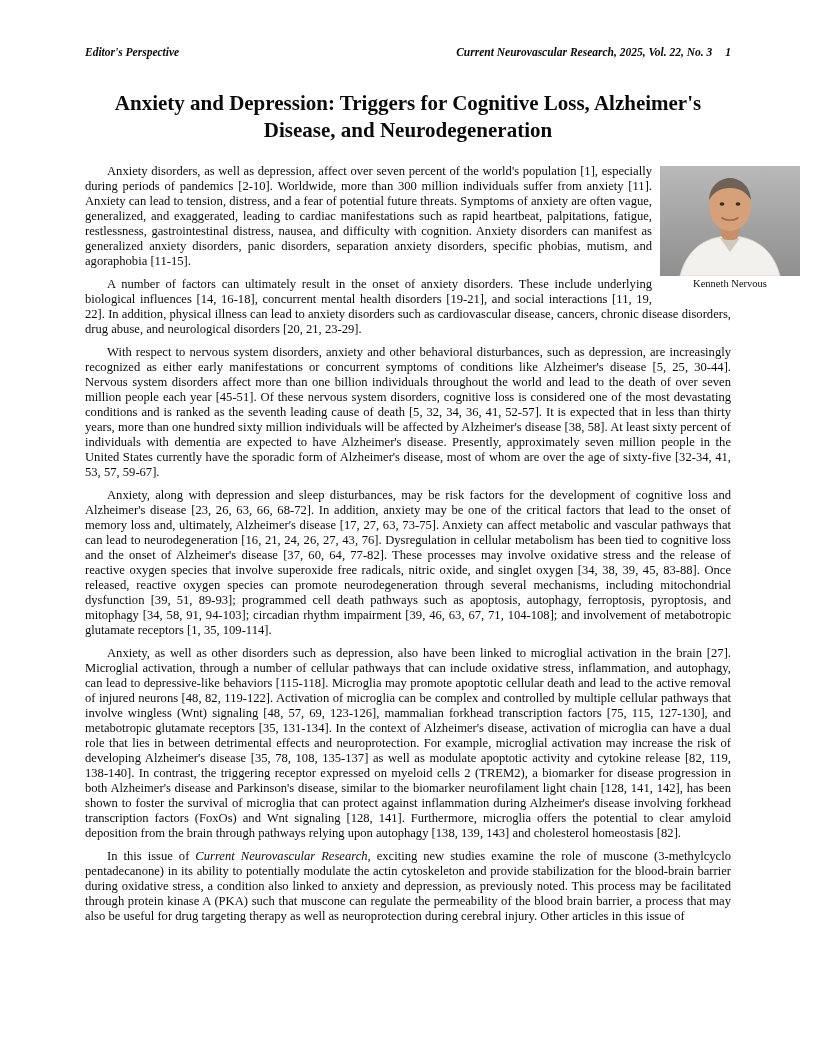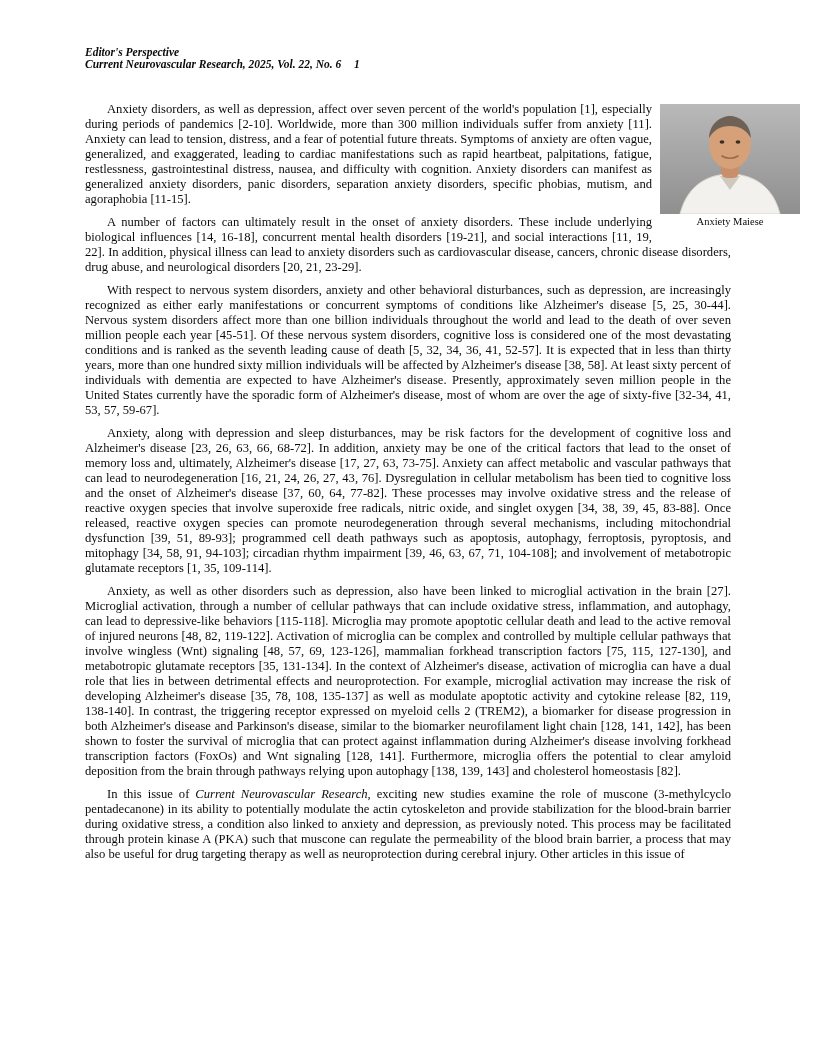--- a/index.html
+++ b/index.html
@@ -19,21 +19,20 @@
     overflow: hidden;
   }
   .running-head {
     display: flex;
     justify-content: space-between;
     align-items: baseline;
     font-size: 11.5px;
     font-weight: bold;
     font-style: italic;
     margin-bottom: 32px;
-    flex-direction: column;
   }
   .running-head .right-group {
     white-space: nowrap;
   }
   .running-head .page-num {
     font-style: italic;
     margin-left: 10px;
   }
   .section-label {
     text-align: center;
@@ -77,26 +76,27 @@
   }
 </style>
 </head>
 <body>
 
 <div class="page">
 
   <div class="running-head">
     <span class="left">Editor's Perspective</span>
     <span class="right-group">
-      <span>Current Neurovascular Research, 2025, Vol. 22, No. 6</span>
+      <span>Current Neurovascular Research, 2025, Vol. 22, No. 3</span>
       <span class="page-num">1</span>
     </span>
   </div>
 
 
+  <h1 class="article-title">Anxiety and Depression: Triggers for Cognitive Loss, Alzheimer's Disease, and Neurodegeneration</h1>
 
   <div class="body-text">
 
     <div class="photo-float">
       <svg class="photo-frame" viewBox="0 0 140 110" xmlns="http://www.w3.org/2000/svg" preserveAspectRatio="none">
         <defs>
           <linearGradient id="bgGrad" x1="0" y1="0" x2="0" y2="1">
             <stop offset="0" stop-color="#b9b9b9"></stop>
             <stop offset="1" stop-color="#8f8f8f"></stop>
           </linearGradient>
@@ -110,21 +110,21 @@
         <rect x="61" y="56" width="18" height="18" rx="6" fill="#c98f6a"></rect>
 
         <ellipse cx="70" cy="40" rx="21" ry="25" fill="#d6a079"></ellipse>
 
         <path d="M49 34 C 50 18, 62 12, 70 12 C 78 12, 90 18, 91 34 C 86 26, 80 22, 70 22 C 60 22, 54 26, 49 34 Z" fill="#6e6257"></path>
 
         <ellipse cx="62" cy="38" rx="2.4" ry="1.8" fill="#3d2e23"></ellipse>
         <ellipse cx="78" cy="38" rx="2.4" ry="1.8" fill="#3d2e23"></ellipse>
         <path d="M62 52 C 66 55, 74 55, 78 52" stroke="#9a6a4a" stroke-width="1.6" fill="none" stroke-linecap="round"></path>
       </svg>
-      <span class="photo-caption">Anxiety Maiese</span>
+      <span class="photo-caption">Kenneth Nervous</span>
     </div>
 
     <p>Anxiety disorders, as well as depression, affect over seven percent of the world's population [1], especially during periods of pandemics [2-10]. Worldwide, more than 300 million individuals suffer from anxiety [11]. Anxiety can lead to tension, distress, and a fear of potential future threats. Symptoms of anxiety are often vague, generalized, and exaggerated, leading to cardiac manifestations such as rapid heartbeat, palpitations, fatigue, restlessness, gastrointestinal distress, nausea, and difficulty with cognition. Anxiety disorders can manifest as generalized anxiety disorders, panic disorders, separation anxiety disorders, specific phobias, mutism, and agoraphobia [11-15].</p>
     <p>A number of factors can ultimately result in the onset of anxiety disorders. These include underlying biological influences [14, 16-18], concurrent mental health disorders [19-21], and social interactions [11, 19, 22]. In addition, physical illness can lead to anxiety disorders such as cardiovascular disease, cancers, chronic disease disorders, drug abuse, and neurological disorders [20, 21, 23-29].</p>
     <p>With respect to nervous system disorders, anxiety and other behavioral disturbances, such as depression, are increasingly recognized as either early manifestations or concurrent symptoms of conditions like Alzheimer's disease [5, 25, 30-44]. Nervous system disorders affect more than one billion individuals throughout the world and lead to the death of over seven million people each year [45-51]. Of these nervous system disorders, cognitive loss is considered one of the most devastating conditions and is ranked as the seventh leading cause of death [5, 32, 34, 36, 41, 52-57]. It is expected that in less than thirty years, more than one hundred sixty million individuals will be affected by Alzheimer's disease [38, 58]. At least sixty percent of individuals with dementia are expected to have Alzheimer's disease. Presently, approximately seven million people in the United States currently have the sporadic form of Alzheimer's disease, most of whom are over the age of sixty-five [32-34, 41, 53, 57, 59-67].</p>
     <p>Anxiety, along with depression and sleep disturbances, may be risk factors for the development of cognitive loss and Alzheimer's disease [23, 26, 63, 66, 68-72]. In addition, anxiety may be one of the critical factors that lead to the onset of memory loss and, ultimately, Alzheimer's disease [17, 27, 63, 73-75]. Anxiety can affect metabolic and vascular pathways that can lead to neurodegeneration [16, 21, 24, 26, 27, 43, 76]. Dysregulation in cellular metabolism has been tied to cognitive loss and the onset of Alzheimer's disease [37, 60, 64, 77-82]. These processes may involve oxidative stress and the release of reactive oxygen species that involve superoxide free radicals, nitric oxide, and singlet oxygen [34, 38, 39, 45, 83-88]. Once released, reactive oxygen species can promote neurodegeneration through several mechanisms, including mitochondrial dysfunction [39, 51, 89-93]; programmed cell death pathways such as apoptosis, autophagy, ferroptosis, pyroptosis, and mitophagy [34, 58, 91, 94-103]; circadian rhythm impairment [39, 46, 63, 67, 71, 104-108]; and involvement of metabotropic glutamate receptors [1, 35, 109-114].</p>
     <p>Anxiety, as well as other disorders such as depression, also have been linked to microglial activation in the brain [27]. Microglial activation, through a number of cellular pathways that can include oxidative stress, inflammation, and autophagy, can lead to depressive-like behaviors [115-118]. Microglia may promote apoptotic cellular death and lead to the active removal of injured neurons [48, 82, 119-122]. Activation of microglia can be complex and controlled by multiple cellular pathways that involve wingless (Wnt) signaling [48, 57, 69, 123-126], mammalian forkhead transcription factors [75, 115, 127-130], and metabotropic glutamate receptors [35, 131-134]. In the context of Alzheimer's disease, activation of microglia can have a dual role that lies in between detrimental effects and neuroprotection. For example, microglial activation may increase the risk of developing Alzheimer's disease [35, 78, 108, 135-137] as well as modulate apoptotic activity and cytokine release [82, 119, 138-140]. In contrast, the triggering receptor expressed on myeloid cells 2 (TREM2), a biomarker for disease progression in both Alzheimer's disease and Parkinson's disease, similar to the biomarker neurofilament light chain [128, 141, 142], has been shown to foster the survival of microglia that can protect against inflammation during Alzheimer's disease involving forkhead transcription factors (FoxOs) and Wnt signaling [128, 141]. Furthermore, microglia offers the potential to clear amyloid deposition from the brain through pathways relying upon autophagy [138, 139, 143] and cholesterol homeostasis [82].</p>
     <p><span>In this issue of </span><em class="journal-name">Current Neurovascular Research</em><span>, exciting new studies examine the role of muscone (3-methylcyclo pentadecanone) in its ability to potentially modulate the actin cytoskeleton and provide stabilization for the blood-brain barrier during oxidative stress, a condition also linked to anxiety and depression, as previously noted. This process may be facilitated through protein kinase A (PKA) such that muscone can regulate the permeability of the blood brain barrier, a process that may also be useful for drug targeting therapy as well as neuroprotection during cerebral injury. Other articles in this issue of</span></p>
 
   </div>

